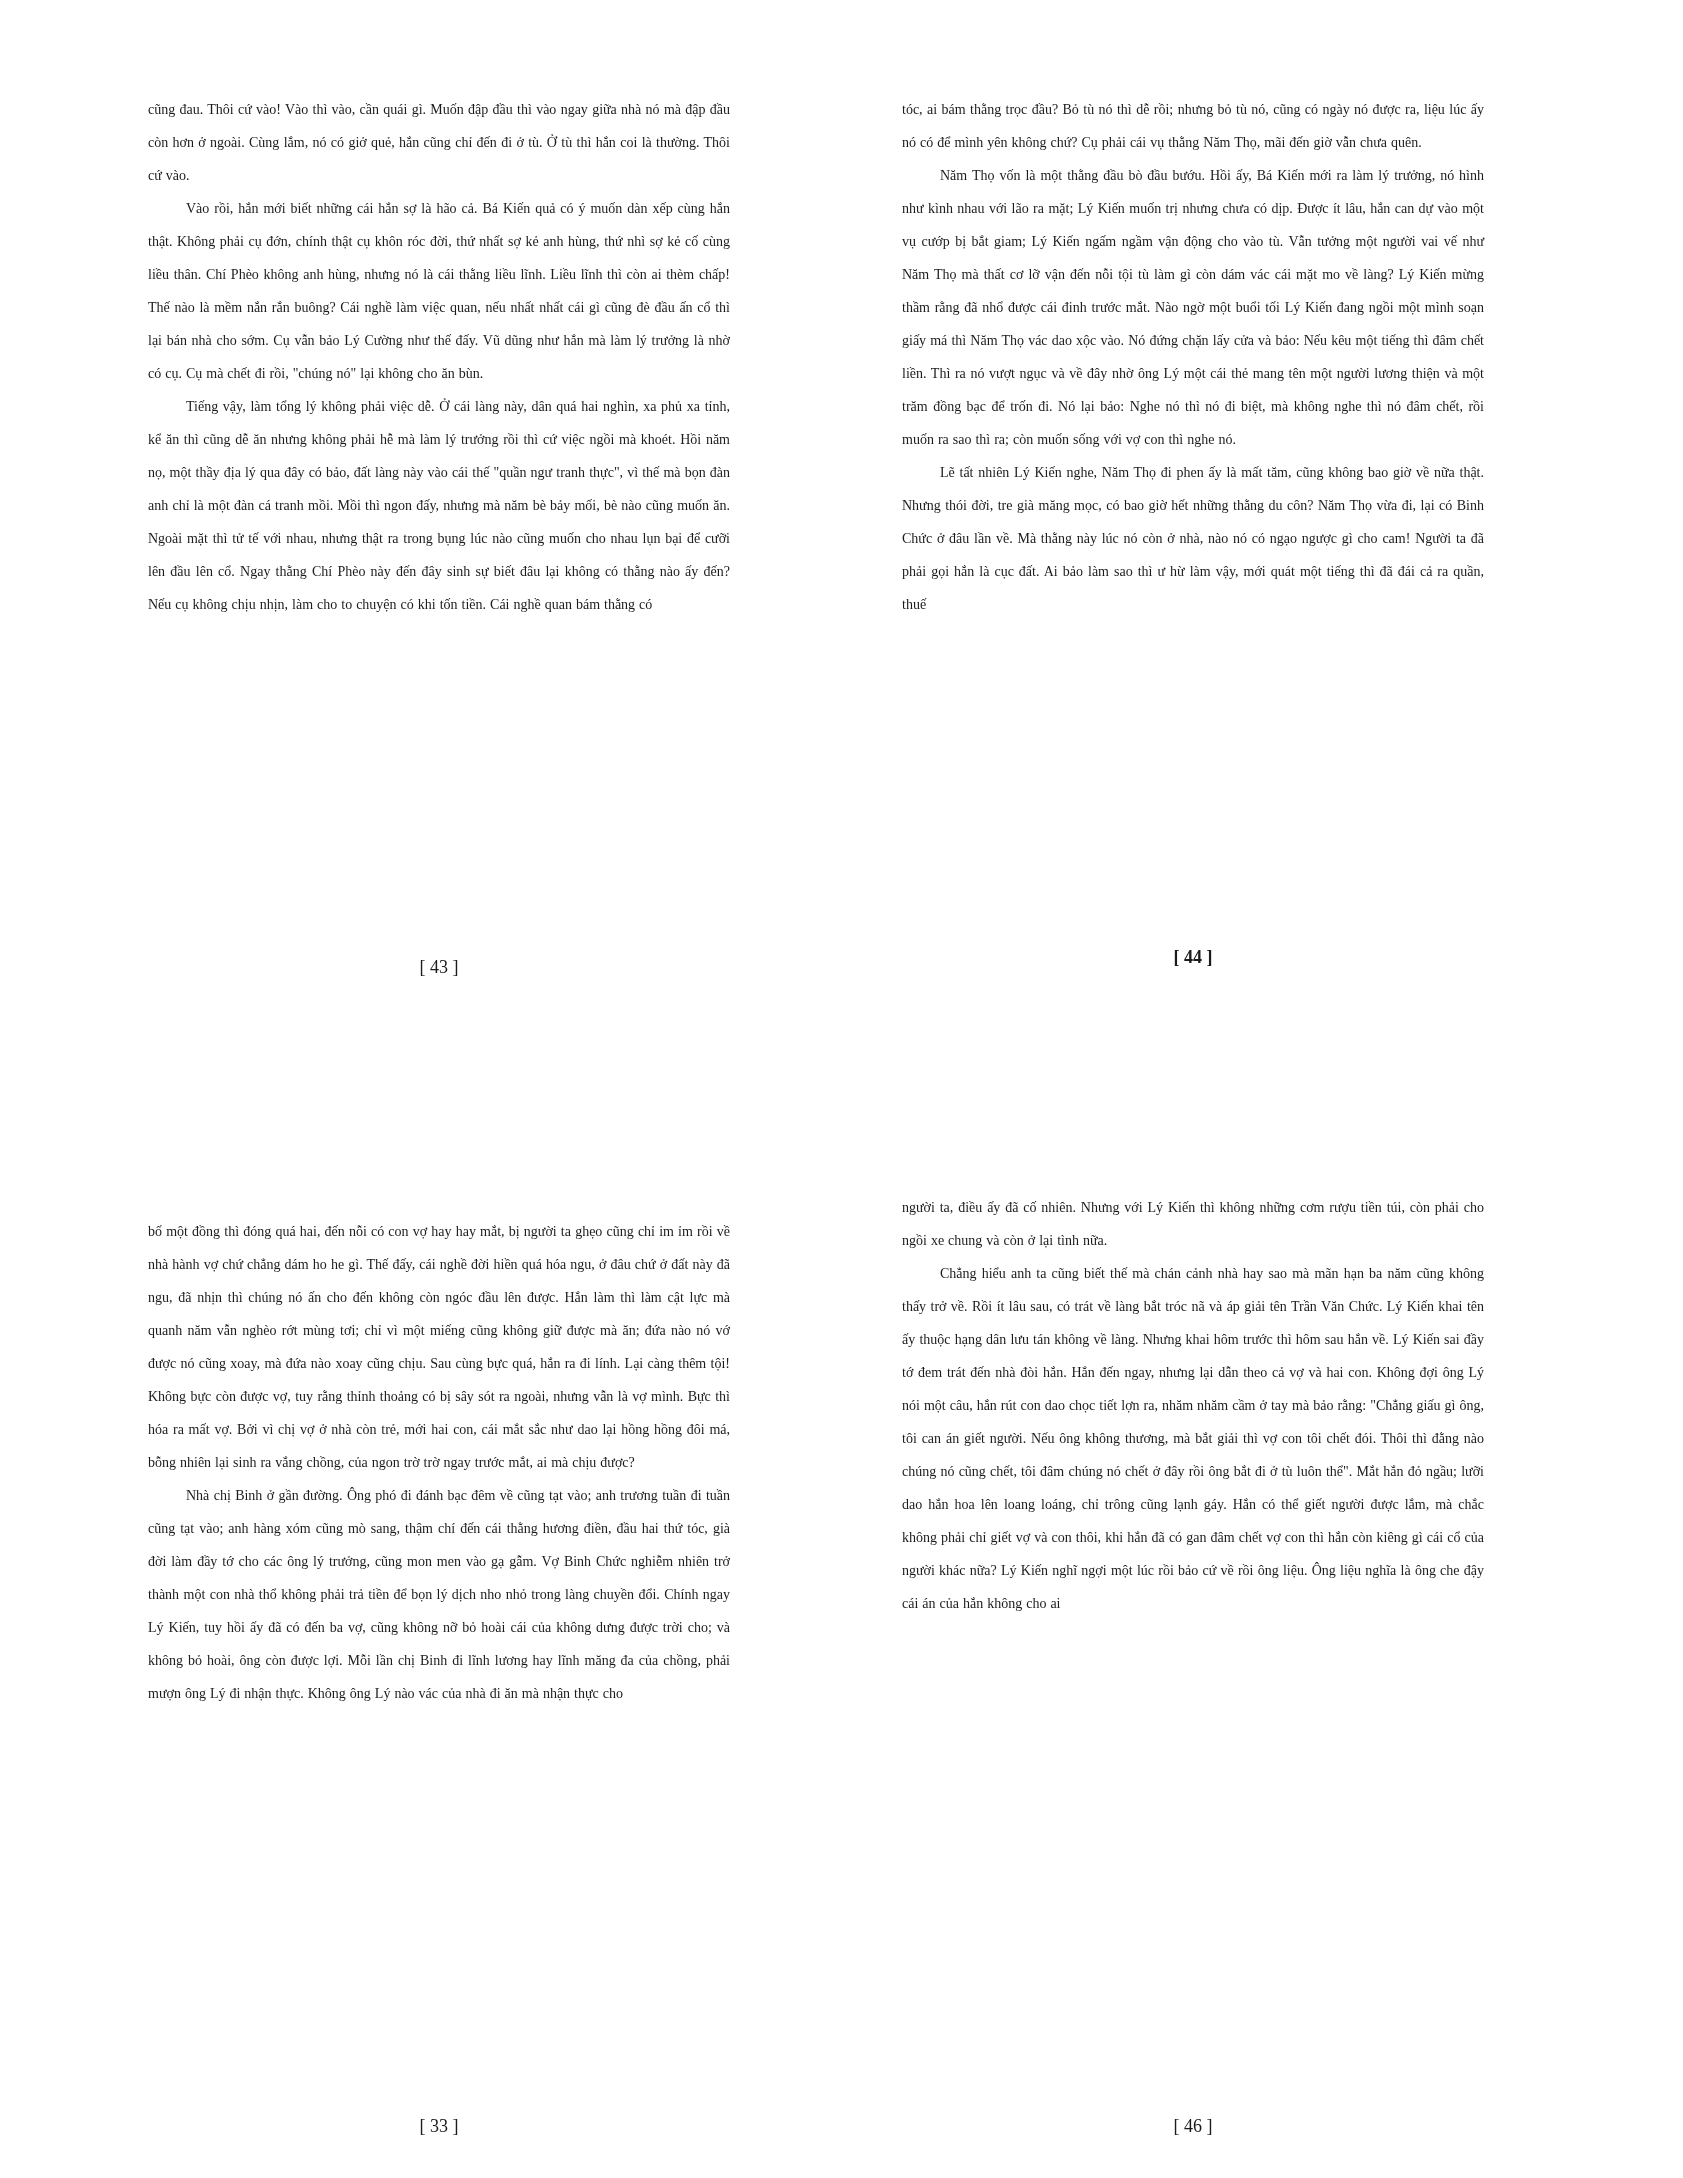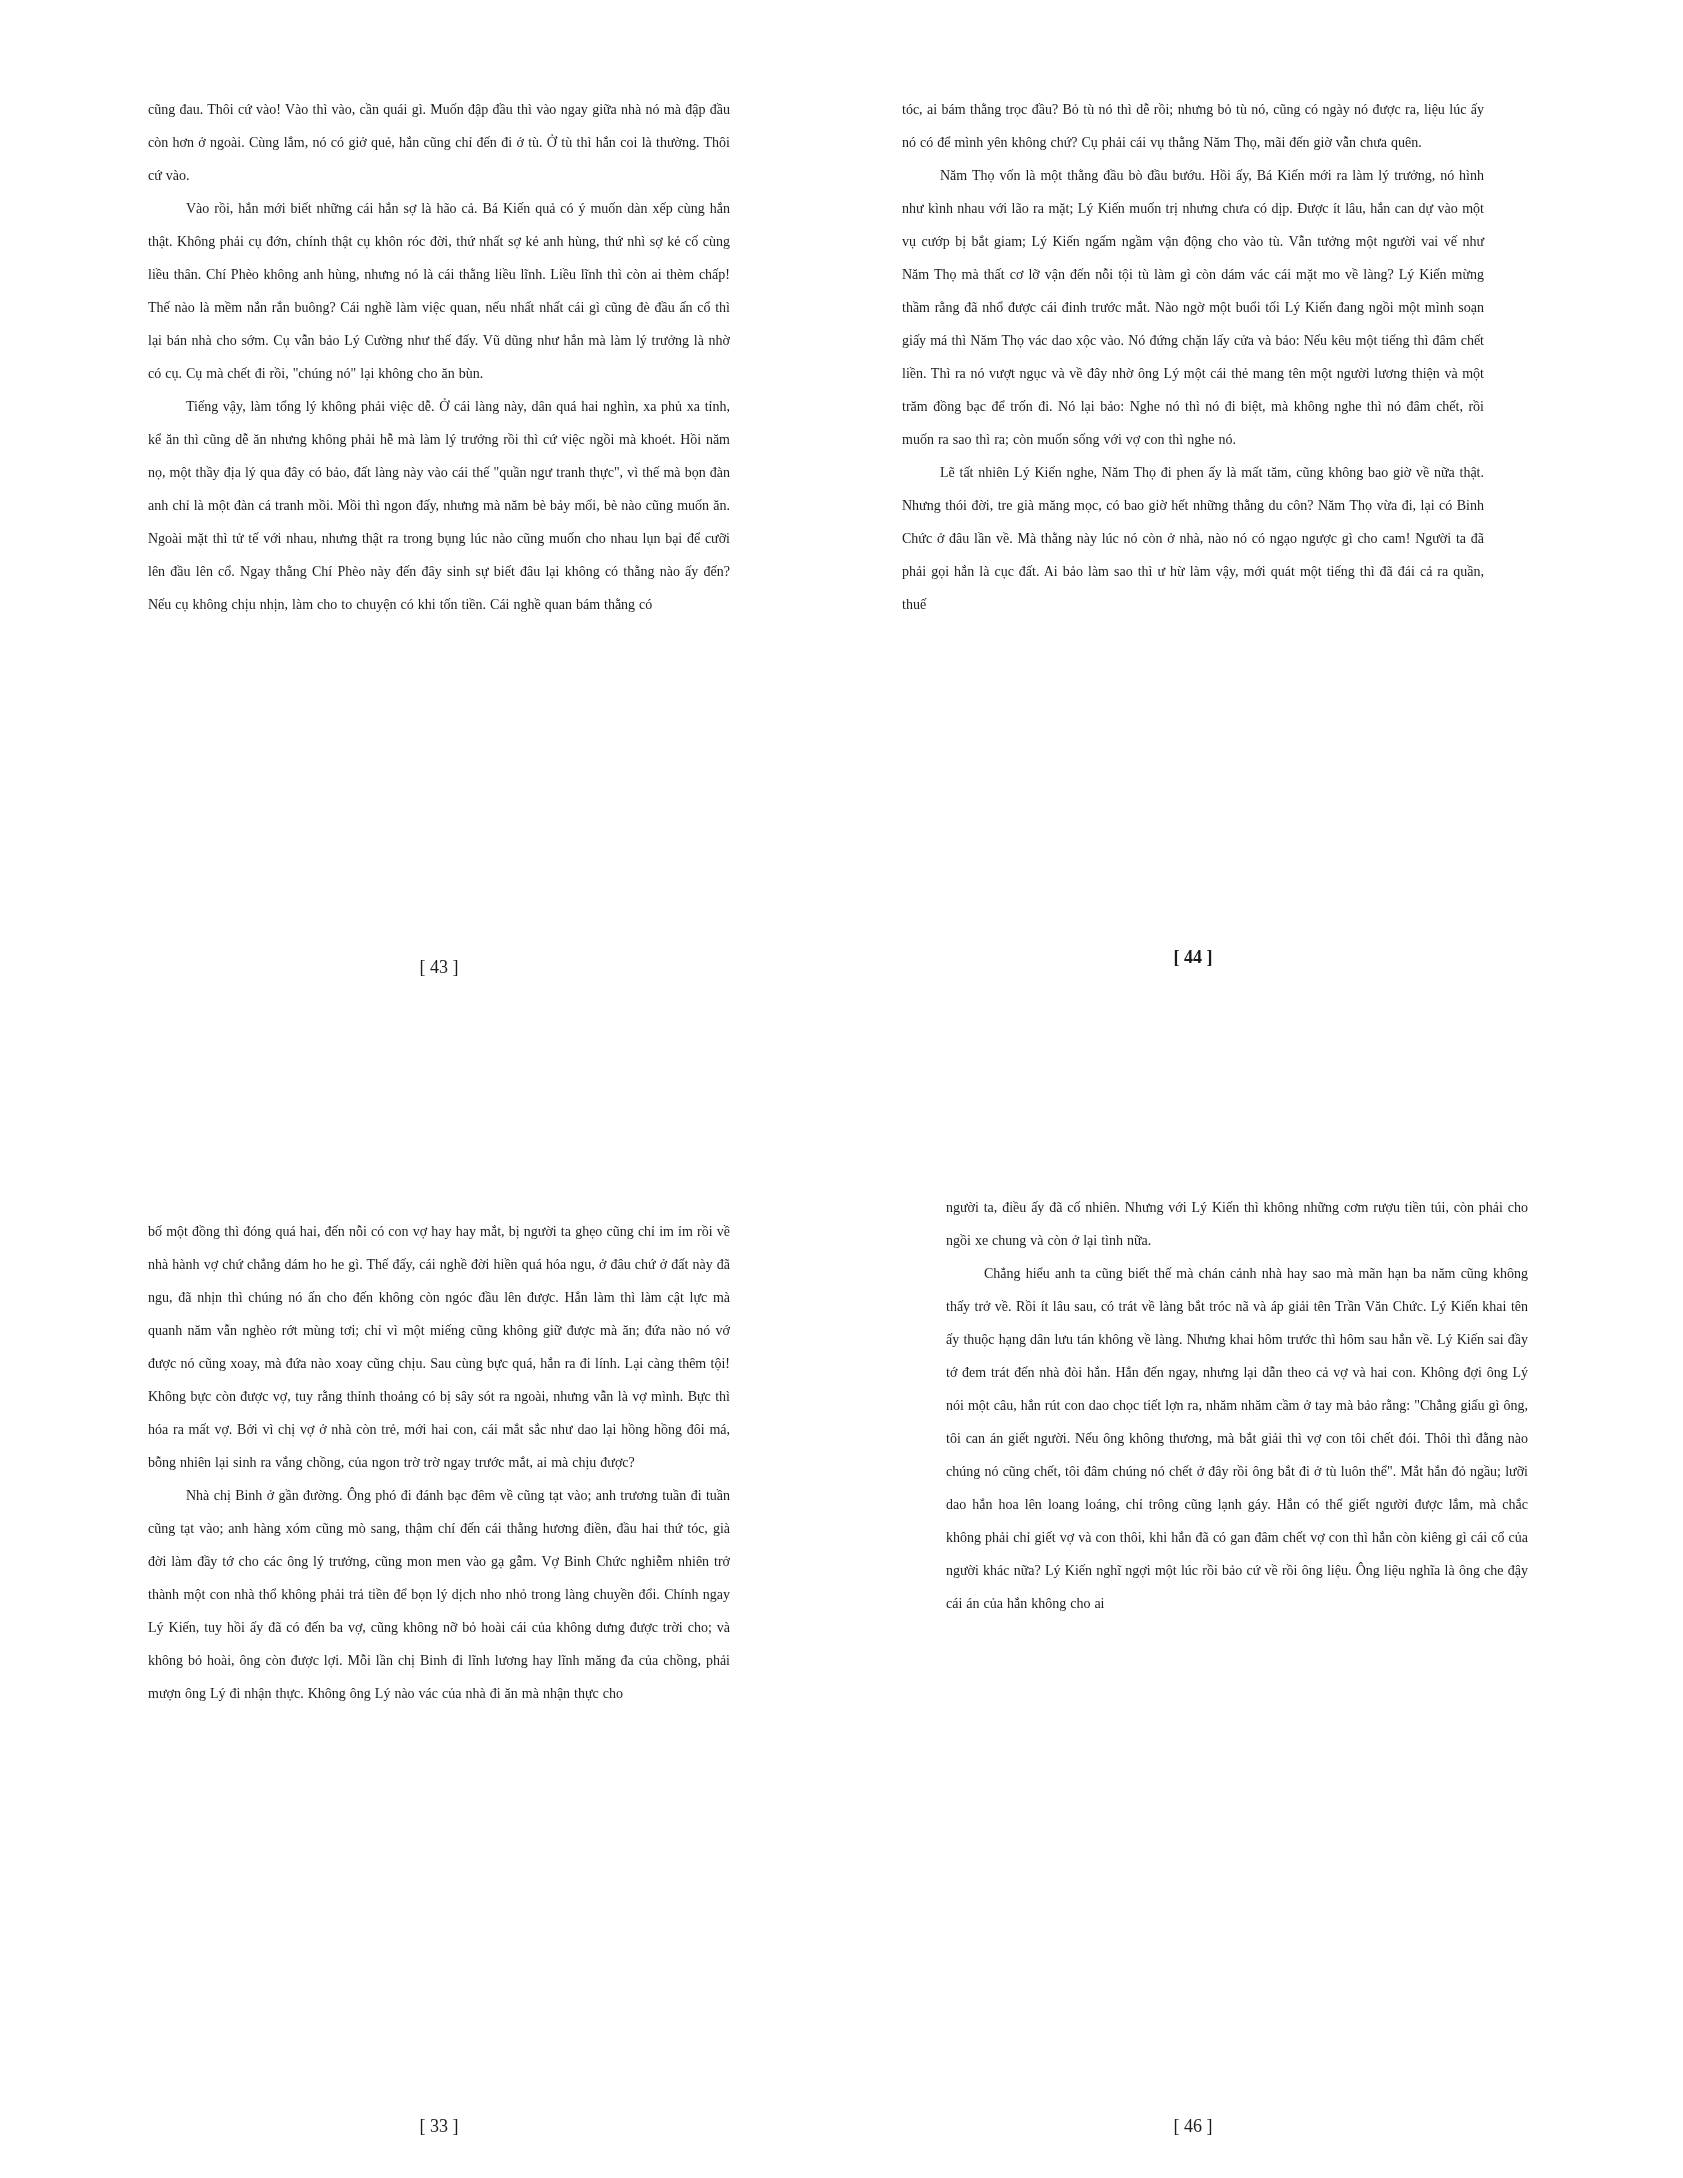--- a/index.html
+++ b/index.html
@@ -20,21 +20,21 @@
     font-size: 14px;
     line-height: 33px;
     text-align: justify;
     word-spacing: 0.5px;
   }
   .col p { margin: 0; padding: 0; }
   .col p.indent { text-indent: 38px; }
   #col-43 { left: 148px; top: 93px; }
   #col-44 { left: 902px; top: 93px; }
   #col-45 { left: 148px; top: 1191px; margin-top: 24px; }
-  #col-46 { left: 946px; top: 1191px; }
+  #col-46 { left: 902px; top: 1191px; }
   .pagenum {
     position: absolute;
     width: 582px;
     text-align: center;
     font-size: 18px;
     line-height: 22px;
     color: #1b1b1b;
   }
   #pn-43 { left: 148px; top: 956px; text-align: center; }
   #pn-44 { left: 902px; top: 946px; font-weight: bold; }

